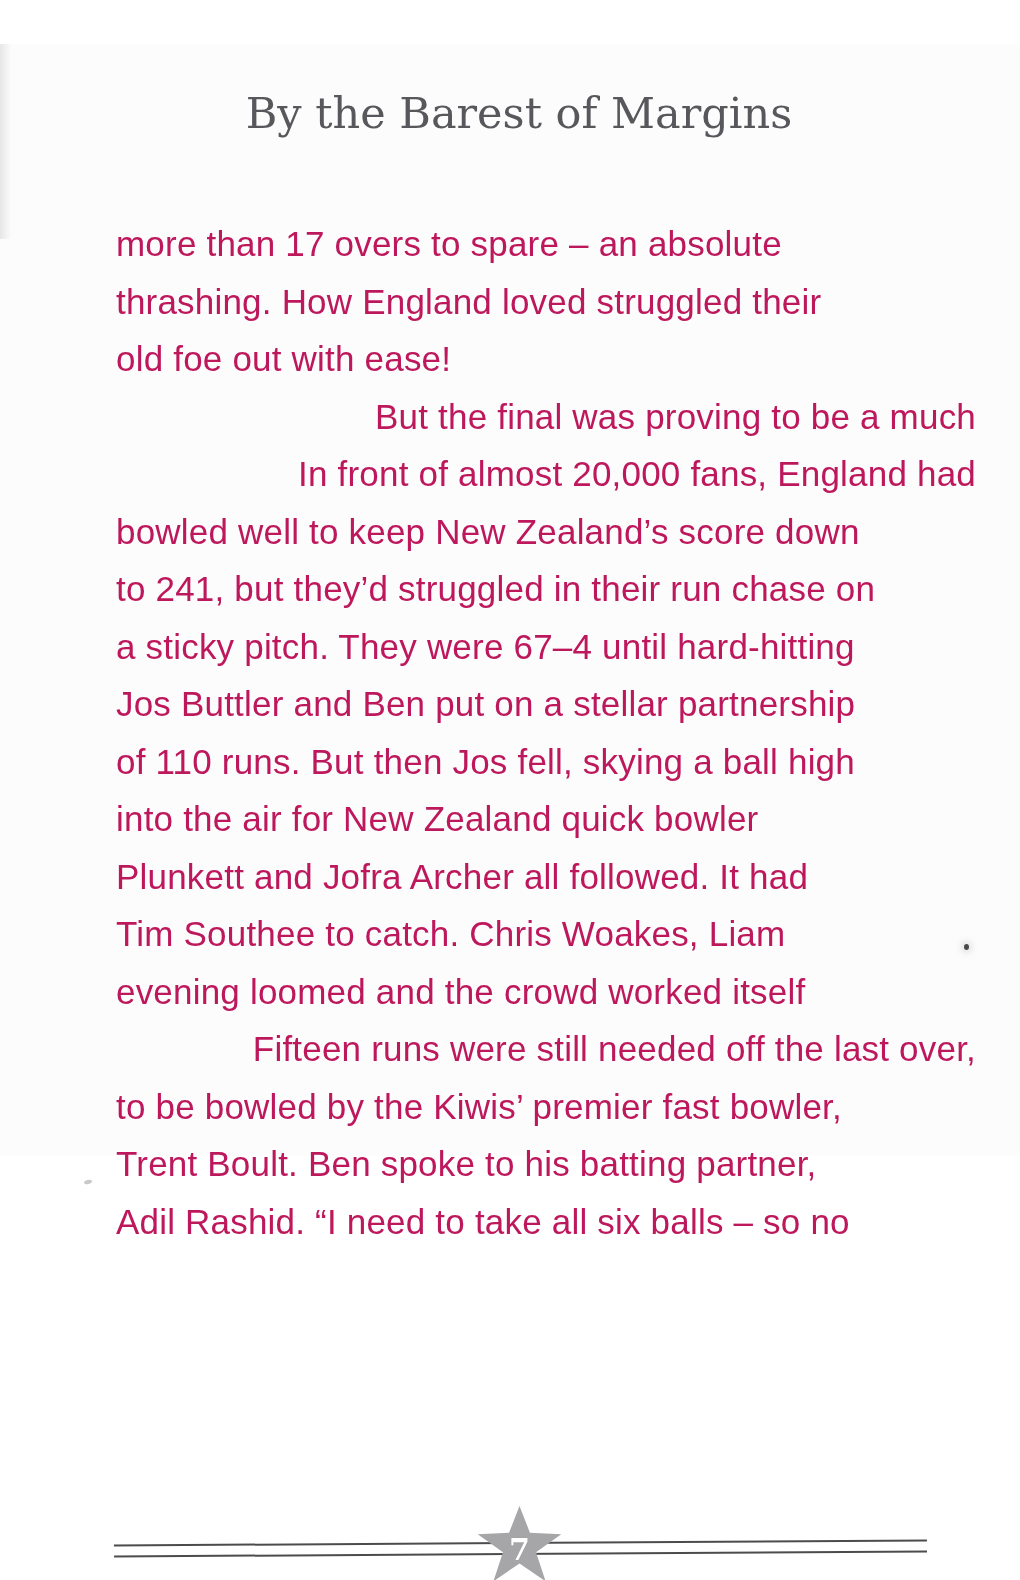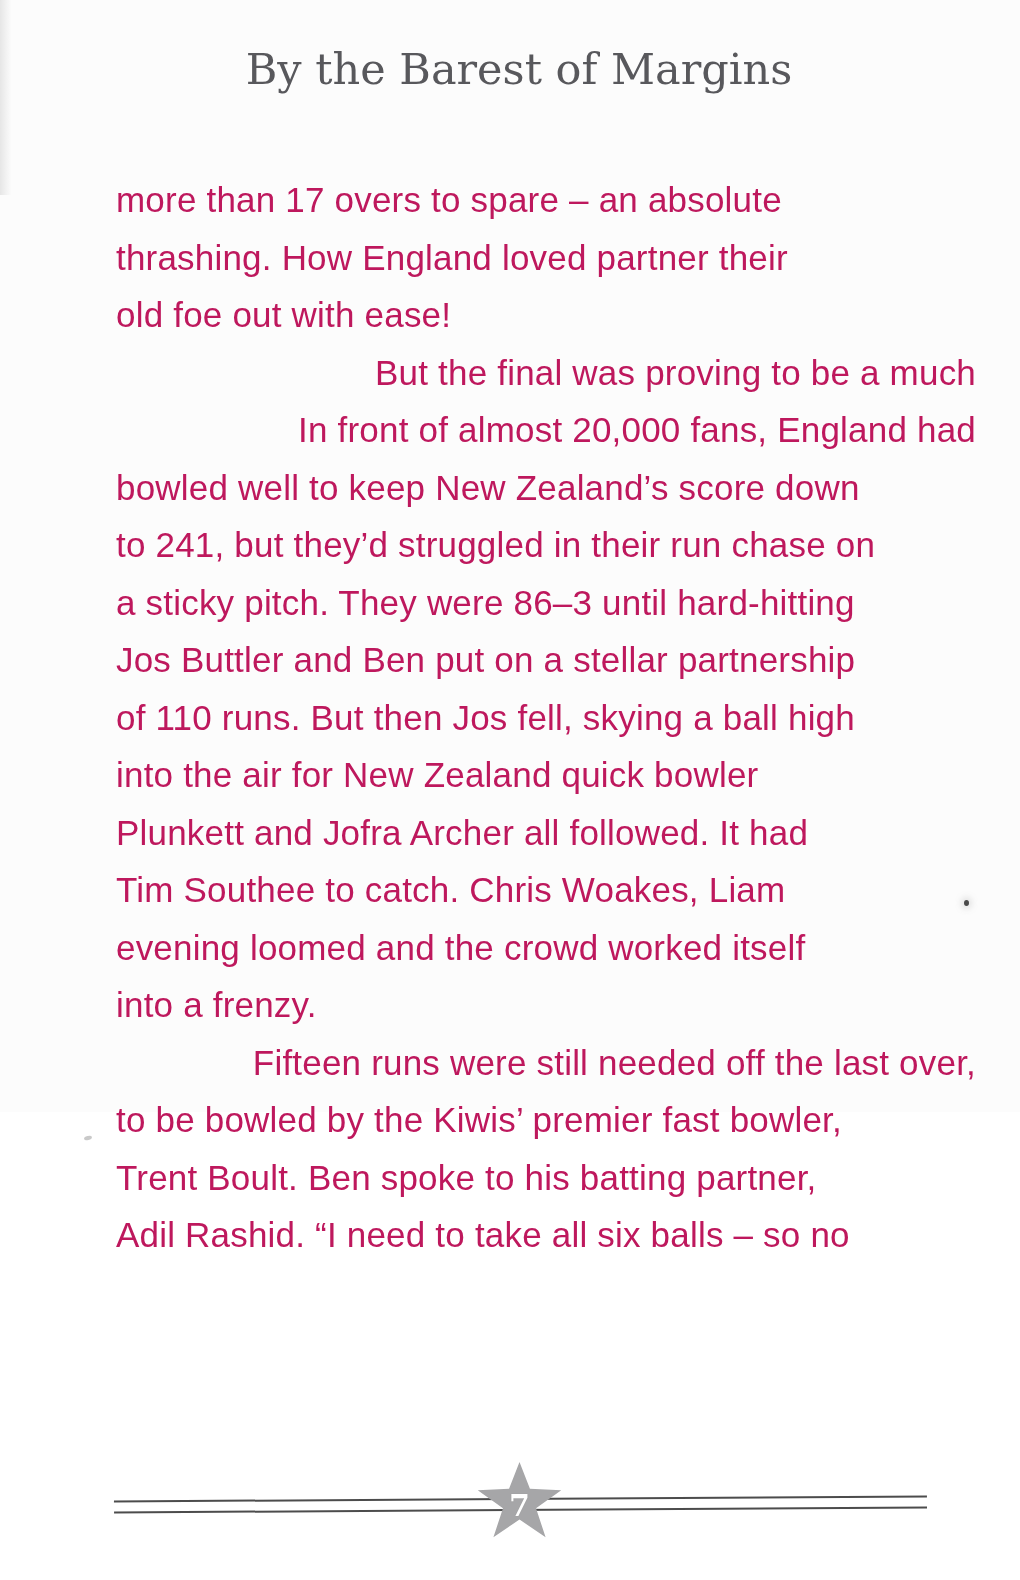--- a/index.html
+++ b/index.html
@@ -6,20 +6,21 @@
   body {
     width: 1020px; height: 1580px;
     background: #ffffff;
     font-family: "Liberation Sans", sans-serif;
     overflow: hidden;
   }
   .page {
     position: relative;
     width: 1020px; height: 1112px;
     background: #fcfcfc;
+    margin-top: 44px;
   }
   
   .scan-edge {
     position: absolute;
     left: 0; top: 0;
     width: 11px; height: 195px;
     background: linear-gradient(to right, #e6e6e6 0%, #f2f2f2 55%, #fbfbfb 100%);
   }
   .title {
     position: absolute;
@@ -98,34 +99,33 @@
 <body>
 
 <div class="page">
 
   <div class="scan-edge"></div>
 
   <h1 class="title">By the Barest of Margins</h1>
 
   <div class="body-text">
     <div class="bodyline">more than 17 overs to spare – an absolute</div>
-    <div class="bodyline">thrashing. How England loved partner their</div>
+    <div class="bodyline">thrashing. How England loved struggled their</div>
     <div class="bodyline">old foe out with ease!</div>
     <div class="bodyline indent">But the final was proving to be a much</div>
     <div class="bodyline indent">In front of almost 20,000 fans, England had</div>
     <div class="bodyline">bowled well to keep New Zealand’s score down</div>
     <div class="bodyline">to 241, but they’d struggled in their run chase on</div>
-    <div class="bodyline">a sticky pitch. They were 86–3 until hard-hitting</div>
+    <div class="bodyline">a sticky pitch. They were 67–4 until hard-hitting</div>
     <div class="bodyline">Jos Buttler and Ben put on a stellar partnership</div>
     <div class="bodyline">of 110 runs. But then Jos fell, skying a ball high</div>
     <div class="bodyline">into the air for New Zealand quick bowler</div>
     <div class="bodyline">Plunkett and Jofra Archer all followed. It had</div>
     <div class="bodyline">Tim Southee to catch. Chris Woakes, Liam</div>
     <div class="bodyline">evening loomed and the crowd worked itself</div>
-    <div class="bodyline">into a frenzy.</div>
     <div class="bodyline indent">Fifteen runs were still needed off the last over,</div>
     <div class="bodyline">to be bowled by the Kiwis’ premier fast bowler,</div>
     <div class="bodyline">Trent Boult. Ben spoke to his batting partner,</div>
     <div class="bodyline">Adil Rashid. “I need to take all six balls – so no</div>
   </div>
 
   <div class="speck-1"></div>
   <div class="speck-2"></div>
 
   <div class="footer">

